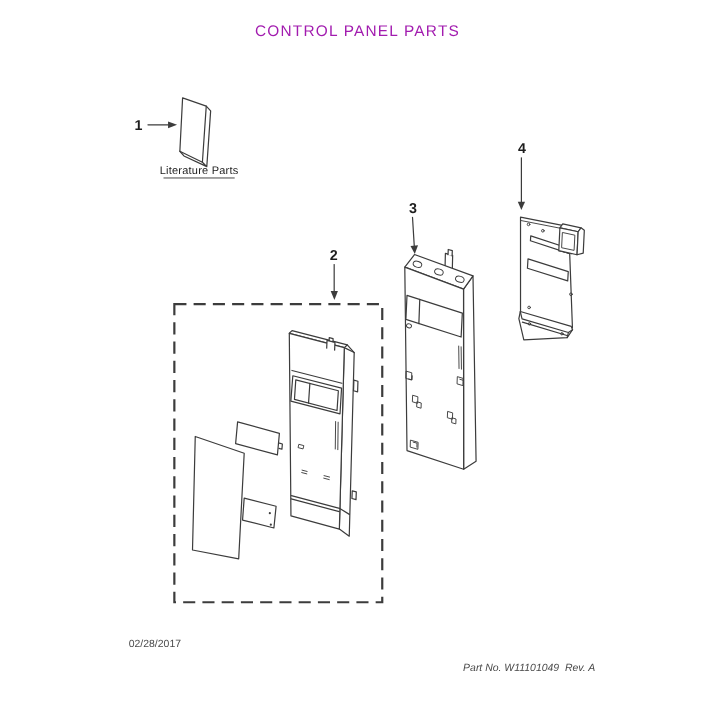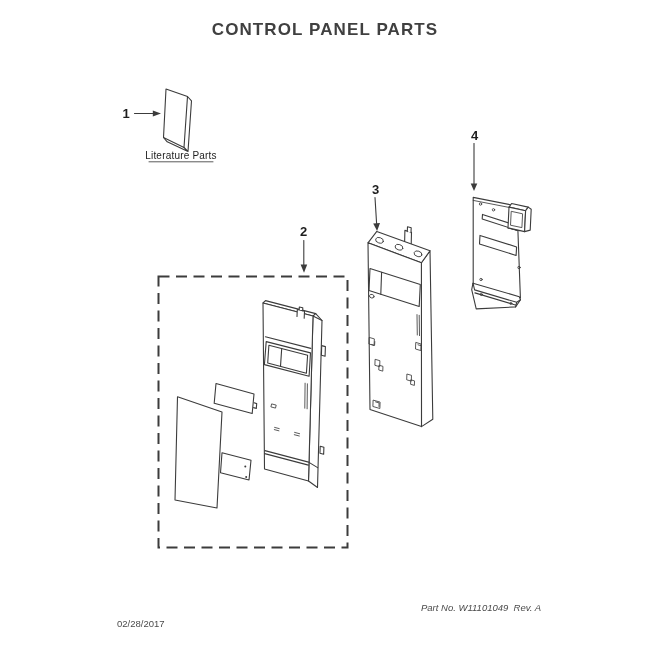--- a/index.html
+++ b/index.html
@@ -2,25 +2,25 @@
 <html><head>
 <meta charset="utf-8">
 <style>
   html,body{margin:0;padding:0;background:#ffffff;}
   .page{
     position:relative;width:650px;height:650px;background:#ffffff;
     font-family:"Liberation Sans",sans-serif;overflow:hidden;
   }
   .title{
     position:absolute;top:20px;left:0;width:650px;text-align:center;
-    font-size:17px;font-weight:700;letter-spacing:1.1px;color:#404040;
+    font-size:14px;font-weight:400;letter-spacing:1.1px;color:#a21caf;
   }
   .diagram{position:absolute;top:0;left:0;}
   .footer-date{
-    position:absolute;top:618px;left:117px;font-size:9.5px;color:#4a4a4a;white-space:pre;
+    position:absolute;top:580px;left:117px;font-size:9.5px;color:#4a4a4a;white-space:pre;
   }
   .footer-ref{
     position:absolute;top:602px;left:421px;font-size:9.5px;color:#4a4a4a;white-space:pre;font-style:italic;
   }
   
   svg .ln{stroke:#3c3c3c;fill:none;stroke-width:1.1;stroke-linecap:round;stroke-linejoin:round;}
   svg .fw{fill:#ffffff;}
   svg .solid{fill:#3c3c3c;stroke:none;}
   svg .dash{stroke:#3c3c3c;fill:none;stroke-width:2;stroke-dasharray:11 6.5;stroke-linecap:butt;}
   svg .thin{stroke-width:0.85;}

